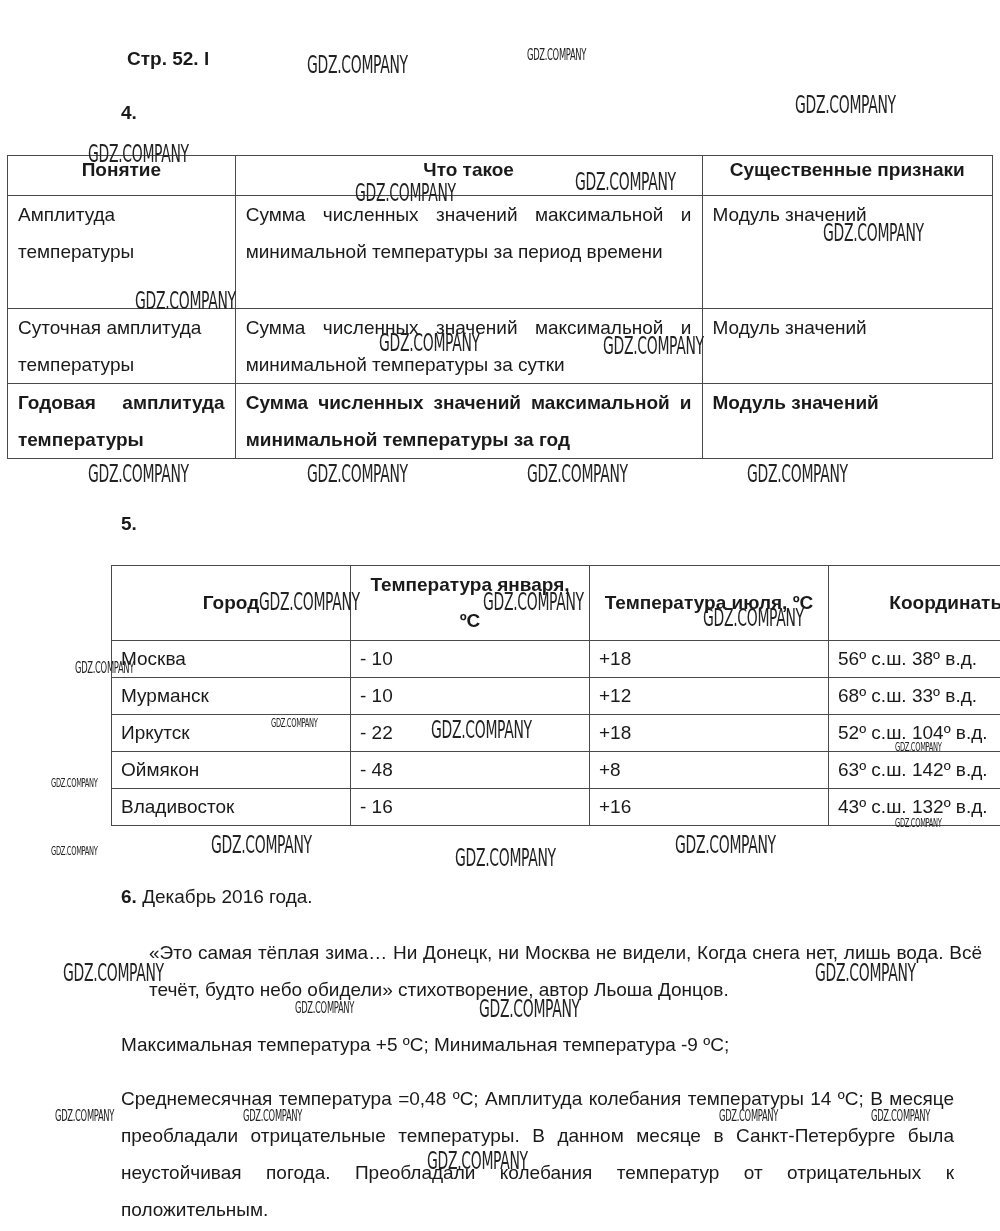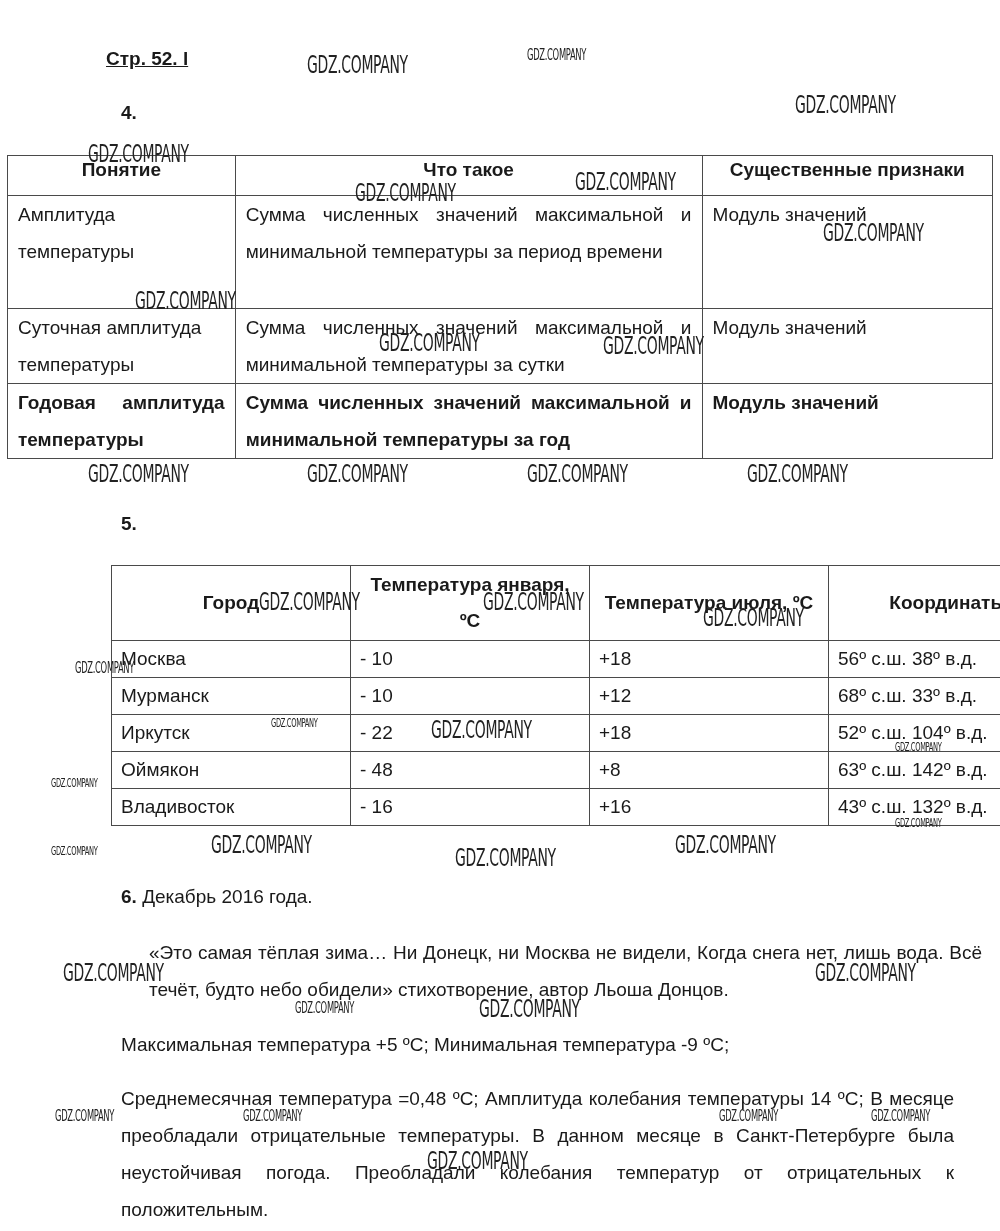--- a/index.html
+++ b/index.html
@@ -39,21 +39,21 @@
   #t5 .c1 { width: 195px; }
   #t5 .c2 { width: 195px; }
   #t5 .c3 { width: 195px; }
   #t5 .c4 { width: 195px; }
 
   .para { position: absolute; left: 121px; width: 833px; font-size: 19px; line-height: 37px; text-align: justify; }
 </style>
 </head>
 <body>
 
-<div class="abs heading" style="left:106px; top:48px;text-decoration:underline;">Стр. 52. l</div>
+<div class="abs heading" style="left:127px; top:48px;">Стр. 52. l</div>
 <div class="abs heading" style="left:121px; top:102px;">4.</div>
 
 <table id="t4">
   <tbody>
       <tr>
     <th class="c1">Понятие</th>
     <th class="c2" style="text-align:center;">Что такое</th>
     <th class="c3">Существенные признаки</th>
   </tr>
   <tr class="r1">

